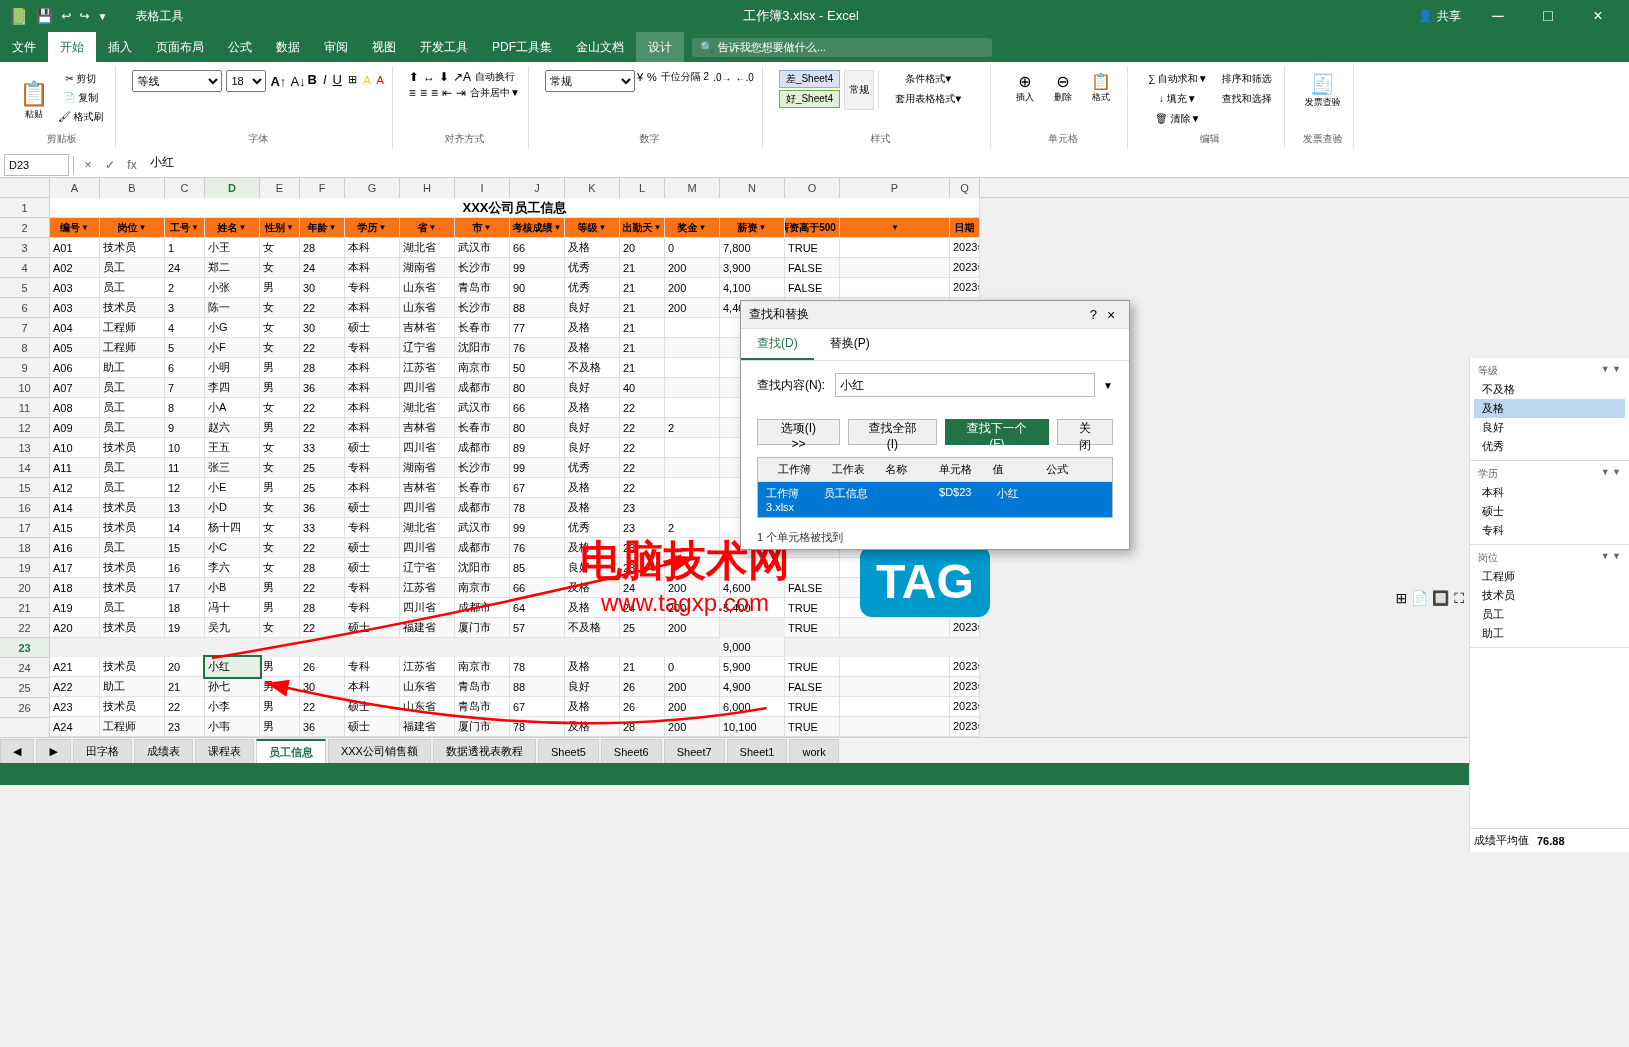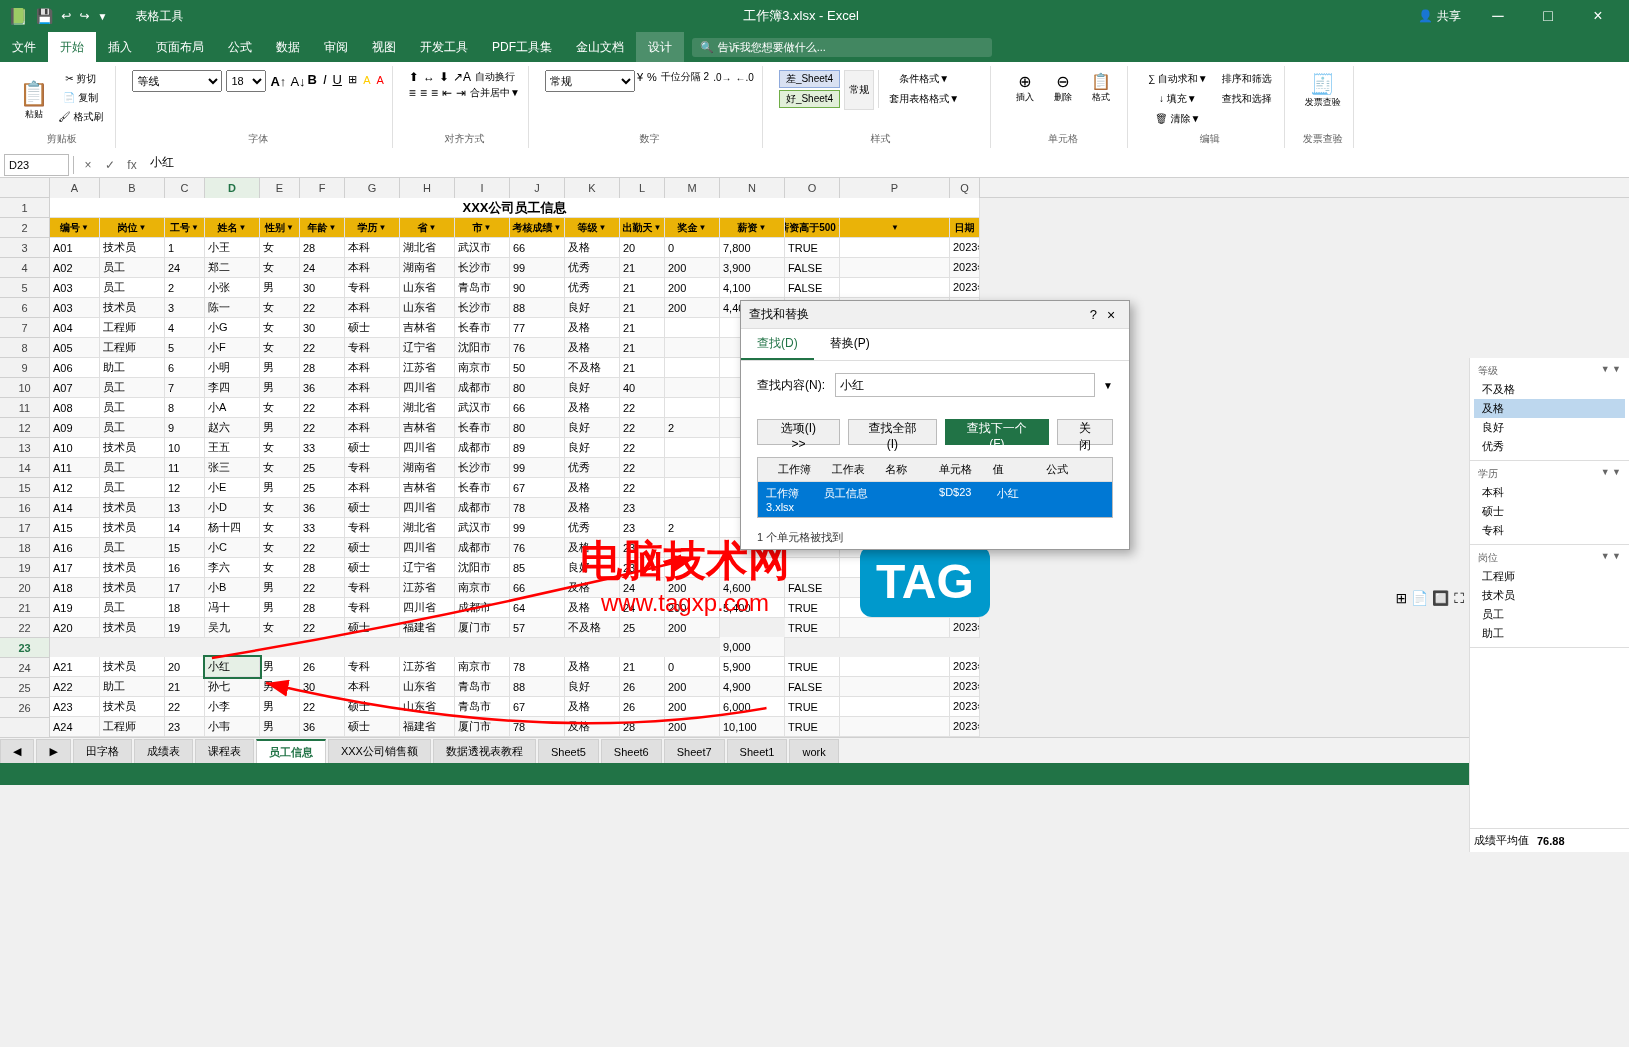--- a/index.html
+++ b/index.html
@@ -33,21 +33,21 @@
     .col-header.active { background: #e6f0e6; color: #217346; font-weight: bold; }
     .row-headers { display: flex; flex-direction: column; background: #f2f2f2; border-right: 1px solid #d0d0d0; min-width: 50px; }
     .row-header { height: 20px; min-height: 20px; border-bottom: 1px solid #d0d0d0; display: flex; align-items: center; justify-content: center; font-size: 11px; color: #444; }
     .row-header.active { background: #e6f0e6; color: #217346; font-weight: bold; }
     
     .cells-grid { flex: 1; }
     .grid-row { display: flex; }
     .cell { height: 20px; min-height: 20px; border-right: 1px solid #e0e0e0; border-bottom: 1px solid #e0e0e0; font-size: 11px; padding: 0 3px; display: flex; align-items: center; white-space: nowrap; overflow: hidden; background: white; }
     .cell.selected { background: #e6f0e6; outline: 2px solid #217346; z-index: 1; }
     .cell.odd-row { background: #f9f9f9; }
-    .cell.filter-header { background: #eab308; }
+    .cell.filter-header { background: #f97316; }
 
     
     .sheet-tabs { height: 26px; background: #f2f2f2; display: flex; align-items: flex-end; border-top: 1px solid #d0d0d0; overflow-x: auto; }
     .sheet-tab { height: 24px; padding: 0 12px; display: flex; align-items: center; border: 1px solid #d0d0d0; border-bottom: none; background: #e0e0e0; cursor: pointer; font-size: 11px; margin-right: 2px; }
     .sheet-tab.active { background: white; border-top: 2px solid #217346; color: #217346; font-weight: bold; }
 
     
     .status-bar { height: 22px; background: #217346; display: flex; align-items: center; justify-content: space-between; padding: 0 8px; color: white; font-size: 11px; }
 
     
@@ -239,21 +239,21 @@
 
   <div class="ribbon-group" style="min-width:220px;">
     <div class="ribbon-group-content" style="flex-wrap:nowrap; flex-direction:row; gap:4px;">
       <div style="display:flex; flex-direction:column; gap:2px;">
         <div style="background:#d9e1f2; border:1px solid #8faadc; padding:1px 6px; font-size:10px; cursor:pointer;">差_Sheet4</div>
         <div style="background:#e2efda; border:1px solid #70ad47; padding:1px 6px; font-size:10px; cursor:pointer;">好_Sheet4</div>
       </div>
       <div style="background:#f2f2f2; border:1px solid #ddd; padding:1px 4px; font-size:10px; cursor:pointer; height:40px; display:flex; flex-direction:column; justify-content:center;">
         <div>常规</div>
       </div>
-      <div style="display:flex; flex-direction:column; gap:2px; border-left:1px solid #ddd; padding-left:6px;">
+      <div style="display:flex; flex-direction:column; gap:2px; border-left:1px solid #ddd; padding-left:12px;font-family:Liberation Mono, monospace;">
         <div class="ribbon-btn" style="font-size:10px; flex-direction:row; gap:2px;">条件格式▼</div>
         <div class="ribbon-btn" style="font-size:10px; flex-direction:row; gap:2px;">套用表格格式▼</div>
       </div>
     </div>
     <div class="ribbon-group-label">样式</div>
   </div>
 
   <div class="ribbon-group">
     <div class="ribbon-group-content">
       <div class="ribbon-btn">

